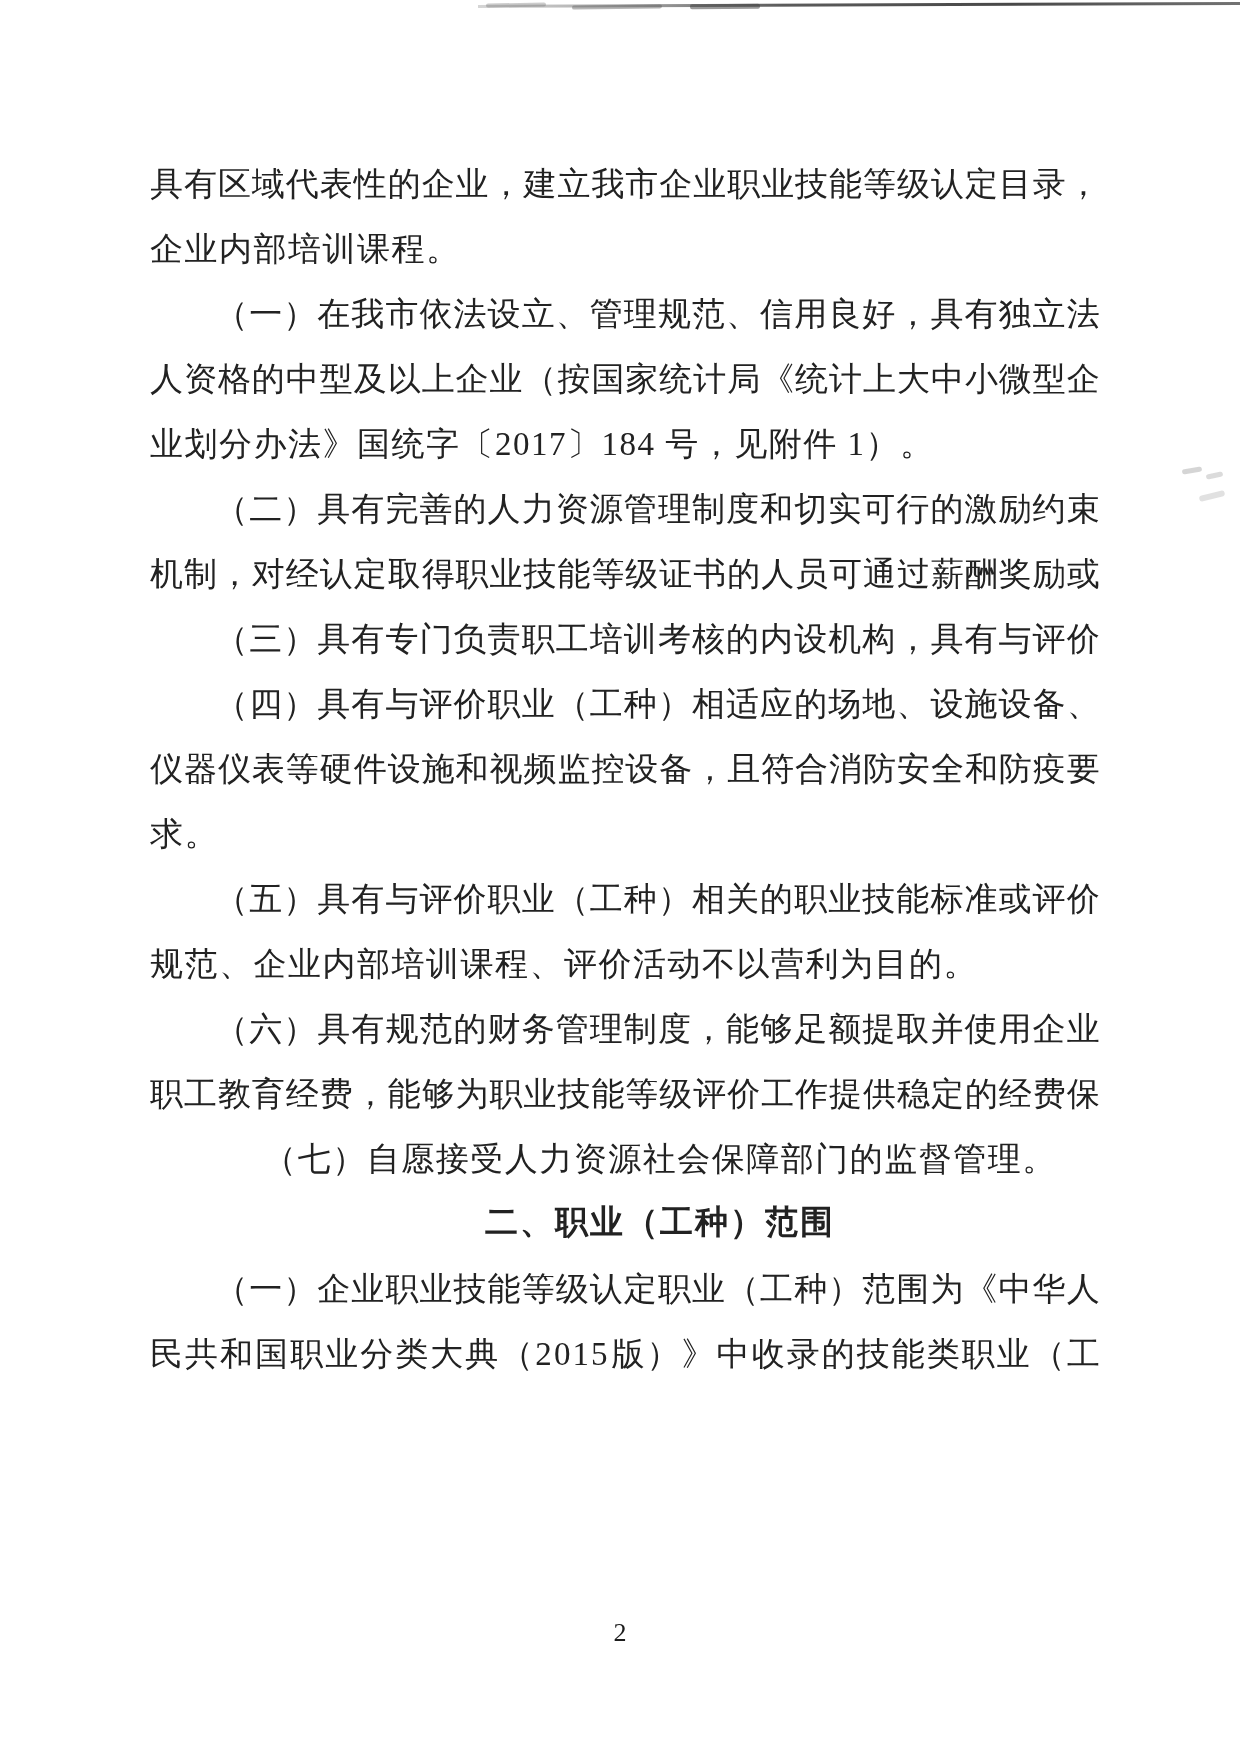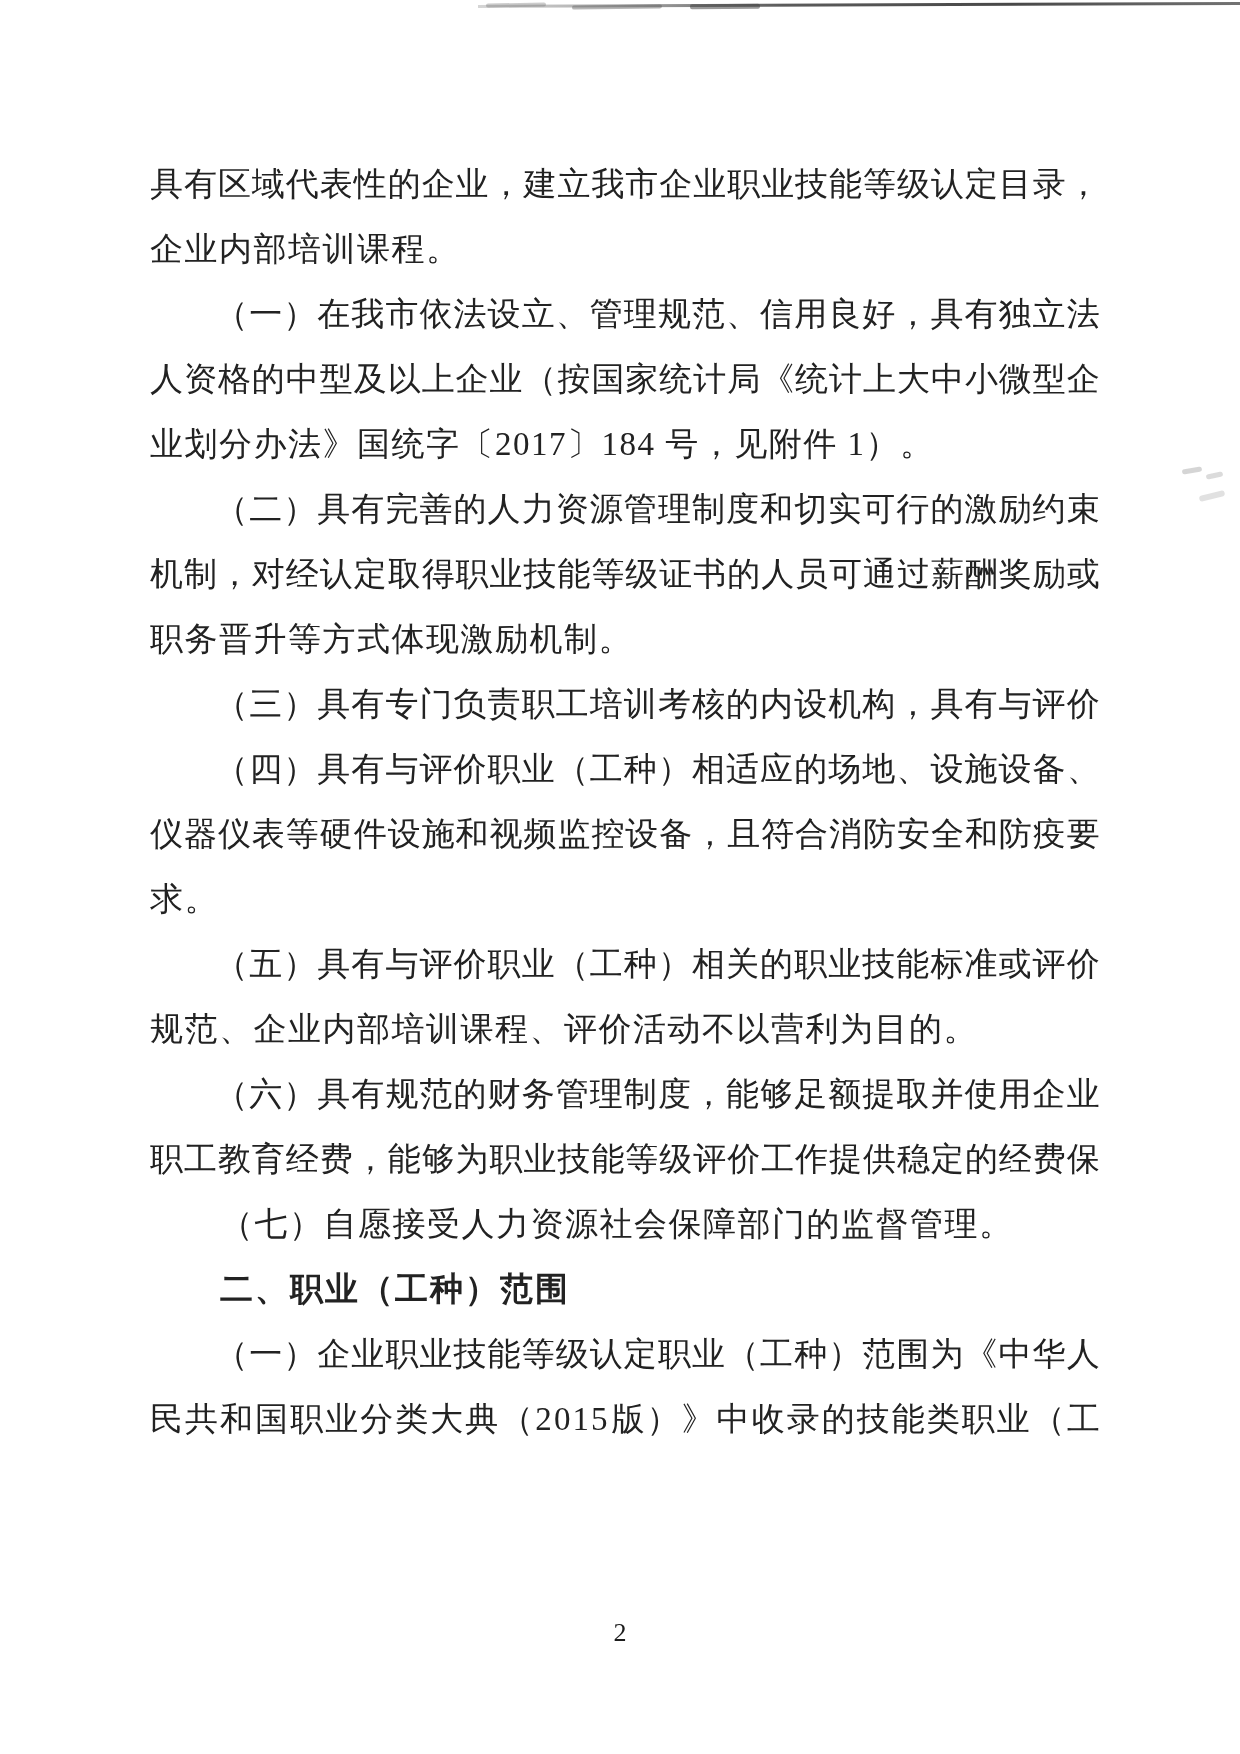--- a/index.html
+++ b/index.html
@@ -66,24 +66,25 @@
   }
   .line {
     height: 65px;
     line-height: 65px;
     font-size: 33px;
     letter-spacing: 1.5px;
     white-space: nowrap;
   }
   .line.indent {
     text-indent: 70px;
+    text-align: center;
   }
   .line.bold {
     font-weight: bold;
-    font-family: Liberation Serif, serif;
+    font-family: Liberation Mono, monospace;
     letter-spacing: 2px;
   }
   
   .line.justify {
     display: flex;
     justify-content: space-between;
     align-items: center;
     letter-spacing: 0;
   }
   .line.justify .ind {
@@ -264,21 +265,20 @@
         <span class="ch">员</span>
         <span class="ch">可</span>
         <span class="ch">通</span>
         <span class="ch">过</span>
         <span class="ch">薪</span>
         <span class="ch">酬</span>
         <span class="ch">奖</span>
         <span class="ch">励</span>
         <span class="ch">或</span>
       </div>
-      <div class="line">职务晋升等方式体现激励机制。</div>
       <div class="line justify">
         <span class="ind"></span>
         <span class="ch">（</span>
         <span class="ch">三</span>
         <span class="ch">）</span>
         <span class="ch">具</span>
         <span class="ch">有</span>
         <span class="ch">专</span>
         <span class="ch">门</span>
         <span class="ch">负</span>

